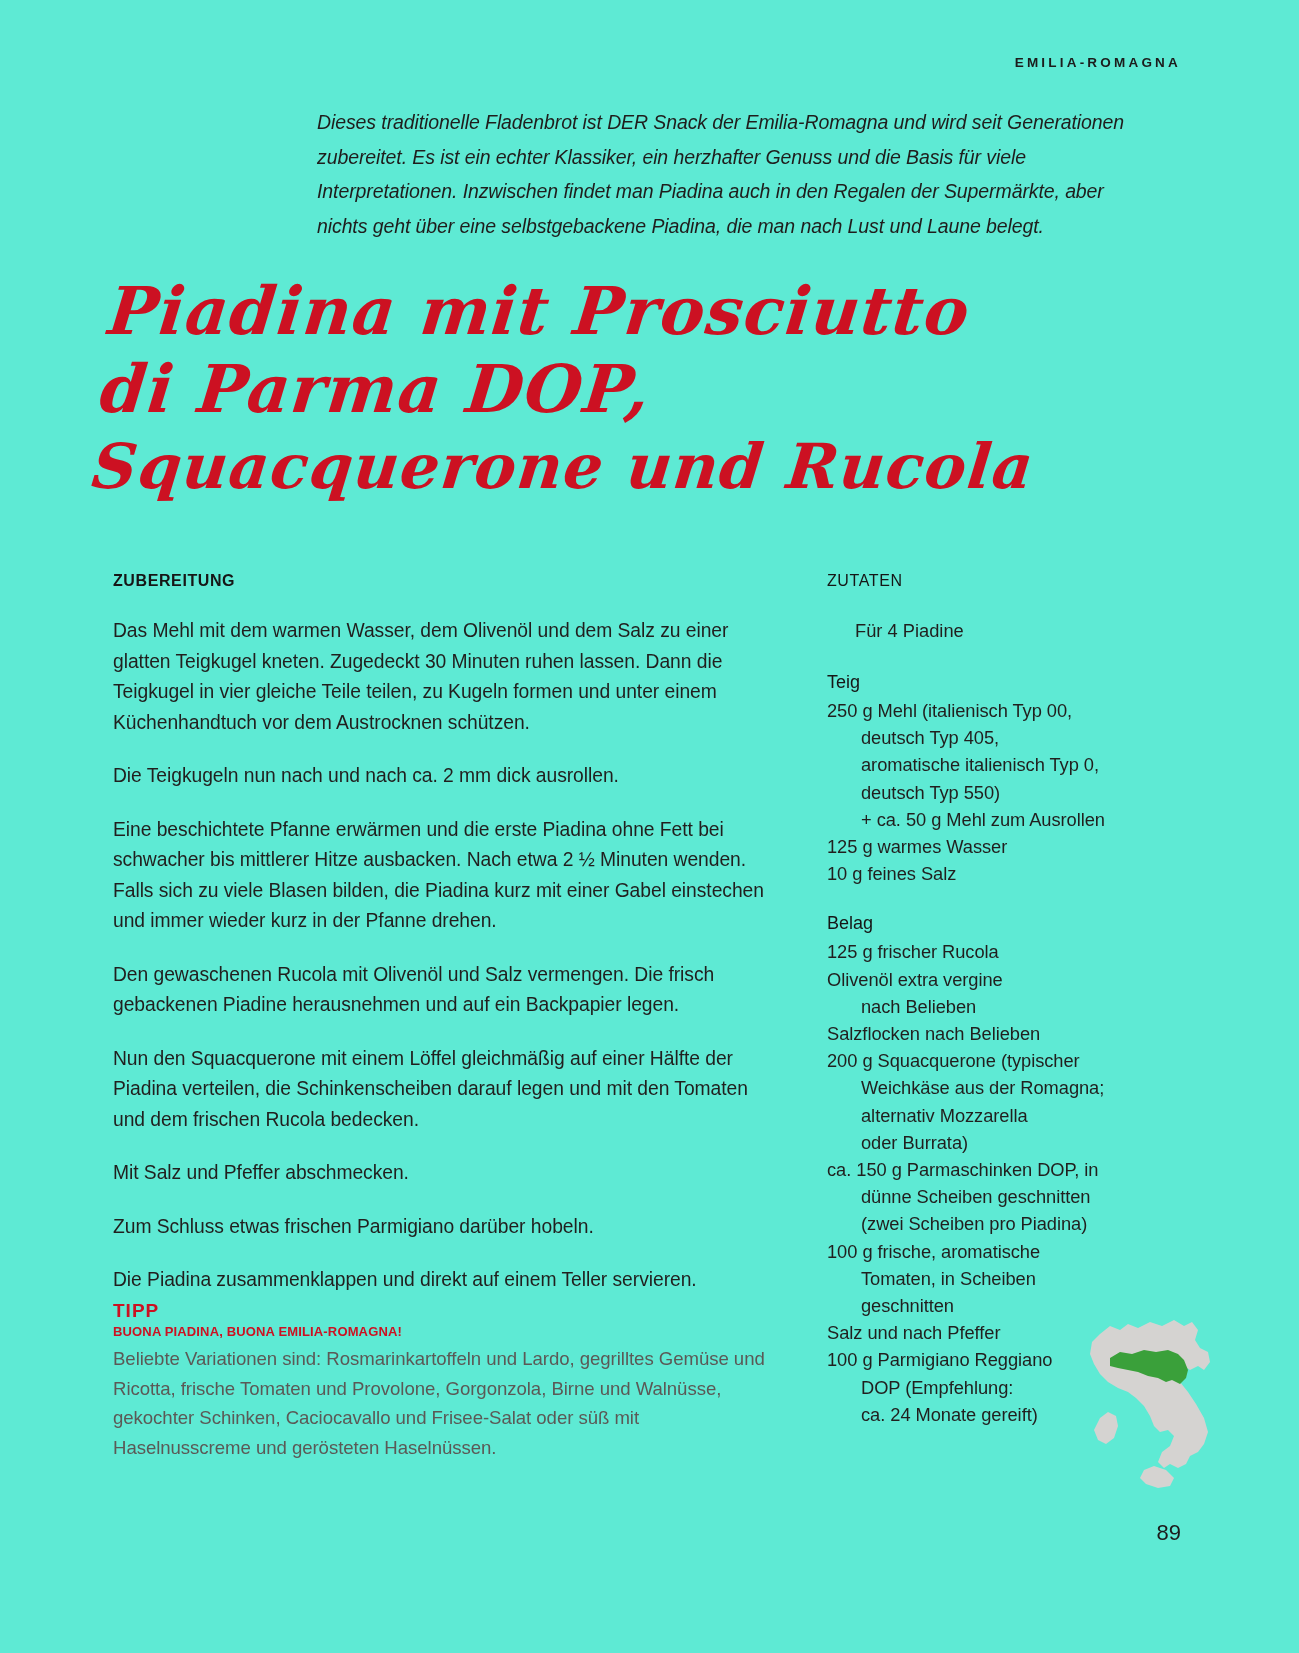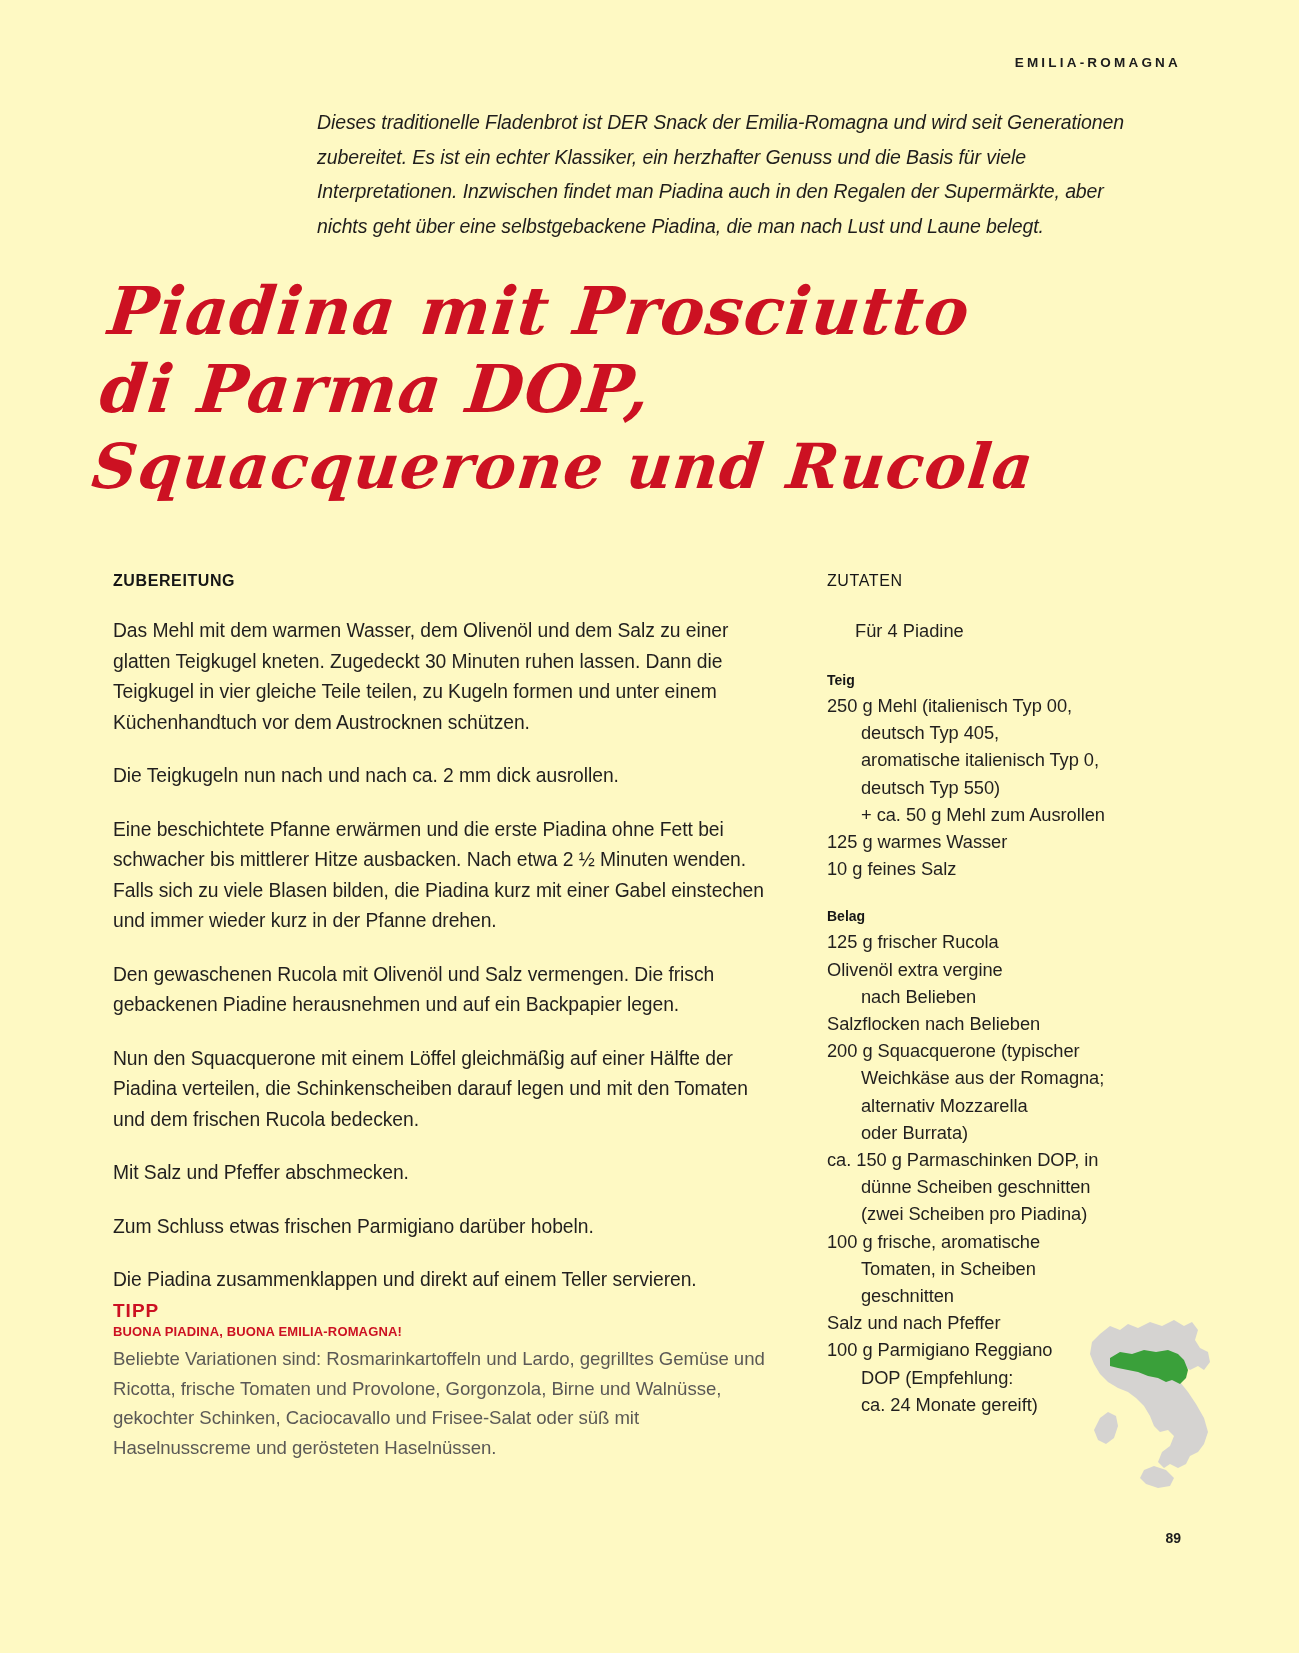--- a/index.html
+++ b/index.html
@@ -9,21 +9,21 @@
     height: 1653px;
     background: #fdf8f3;
     font-family: "Liberation Sans", sans-serif;
     position: relative;
     overflow: hidden;
   }
 
   .page {
     position: absolute;
     inset: 0;
-    background: #fef9c3;
+    background: #5eead4;
   }
 
   
   .running-head {
     position: absolute;
     top: 55px;
     right: 118px;
     font-size: 13.5px;
     font-weight: bold;
     letter-spacing: 3.2px;
@@ -131,22 +131,22 @@
     margin-bottom: 27px;
   }
   .ing-serves {
     font-size: 18.3px;
     line-height: 27px;
     color: #211f1e;
     margin-bottom: 28px;
     margin-left: 28px;
   }
   .ing-group-title {
-    font-size: 14px;
-    font-weight: bold;
+    font-size: 18px;
+    font-weight: normal;
     color: #161616;
     margin-bottom: 4px;
   }
   .ing-group { margin-bottom: 26px; }
   .ing-group:last-child { margin-bottom: 15px; }
   .ing-line {
     font-size: 18.3px;
     line-height: 27.2px;
     color: #211f1e;
     letter-spacing: -0.05px;
@@ -162,22 +162,22 @@
     width: 180px;
     height: 195px;
     z-index: 1;
   }
 
   
   .page-no {
     position: absolute;
     bottom: 107px;
     right: 118px;
-    font-size: 14px;
-    font-weight: bold;
+    font-size: 22px;
+    font-weight: normal;
     color: #1c1c1c;
   }
 </style>
 </head>
 <body>
 
 <div class="page">
 
   <div class="running-head">EMILIA-ROMAGNA</div>
 

